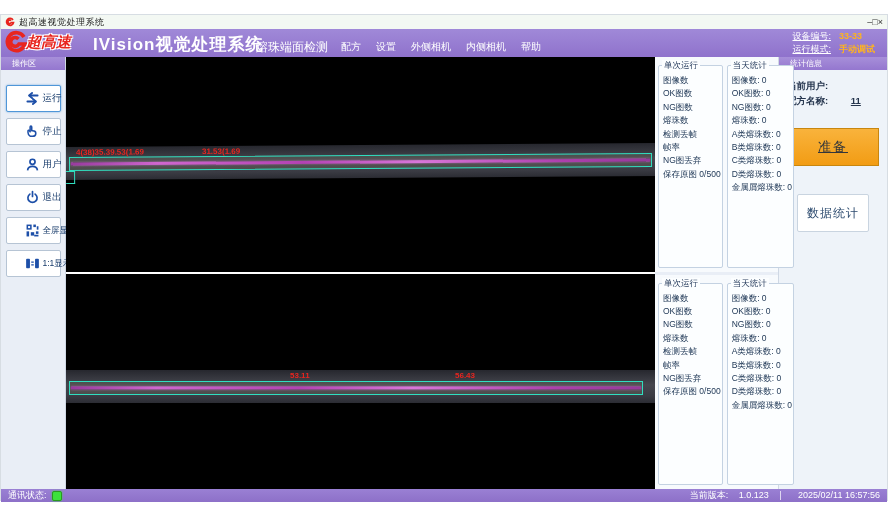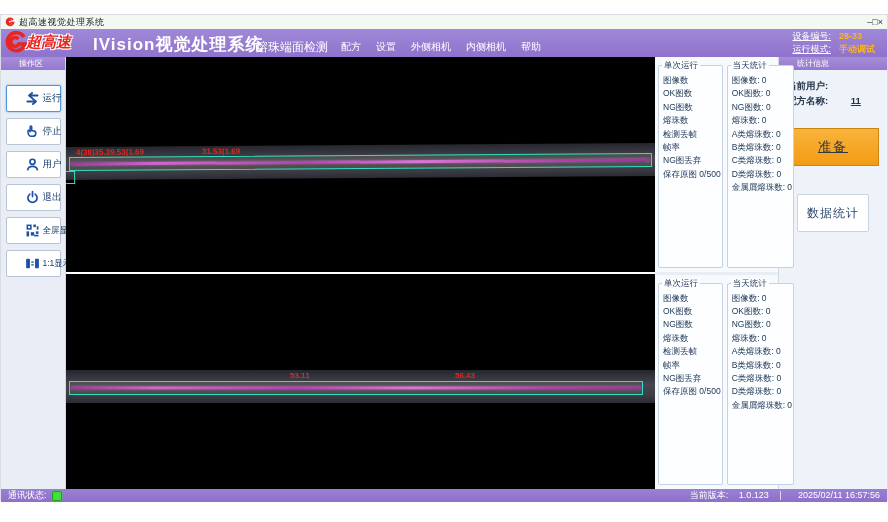--- a/index.html
+++ b/index.html
@@ -23,21 +23,21 @@
   .subtitle{position:absolute;left:255px;top:10px;font-size:12px;font-weight:normal;}
   .menu{position:absolute;left:340px;bottom:3px;display:flex;gap:15px;font-size:10px;}
   .menu-item{cursor:default;}
   .devinfo{position:absolute;right:6px;top:1px;font-size:9px;line-height:13px;}
   .devinfo .row{display:flex;justify-content:flex-end;}
   .devinfo .lab{color:#fff;margin-right:8px;text-decoration:underline;}
   .devinfo .val{color:#ffb41e;font-weight:bold;min-width:42px;}
   
   .main{display:flex;height:432px;}
   .col-head{height:13px;background:linear-gradient(180deg,#a78fd9,#9477cf);color:#fff;
-            font-size:8px;line-height:13px;padding-left:18px;}
+            font-size:8px;line-height:13px;padding-left:11px;}
   
   .sidebar{width:65px;flex:none;background:#e9eef6;border-right:1px solid #cfd8e4;box-sizing:border-box;}
   .side-btns{display:flex;flex-direction:column;align-items:center;gap:6px;padding-top:15px;}
   .sbtn{width:55px;height:27px;background:#fff;border:1px solid #b6c4d4;border-radius:2px;
         display:flex;align-items:center;gap:2px;padding-left:17px;box-sizing:border-box;cursor:default;}
   .sbtn.active{border:1px solid #4f96d8;box-shadow:0 0 2px rgba(79,150,216,.8);}
   .sicon{width:17px;height:17px;flex:none;display:flex;}
   .sicon svg{width:17px;height:17px;}
   .slabel{font-size:9.5px;color:#163a6a;white-space:nowrap;}
   .slabel.small{font-size:8.5px;}
@@ -114,21 +114,21 @@
       <div class="menu" id="menu">
           <span class="menu-item">配方</span>
           <span class="menu-item">设置</span>
           <span class="menu-item">外侧相机</span>
           <span class="menu-item">内侧相机</span>
           <span class="menu-item">帮助</span>
         </div>
       <div class="devinfo">
         <div class="row">
           <span class="lab">设备编号:</span>
-          <span class="val">28-33</span>
+          <span class="val">33-33</span>
         </div>
         <div class="row">
           <span class="lab">运行模式:</span>
           <span class="val">手动调试</span>
         </div>
       </div>
     </div>
 
     <div class="main">
 

